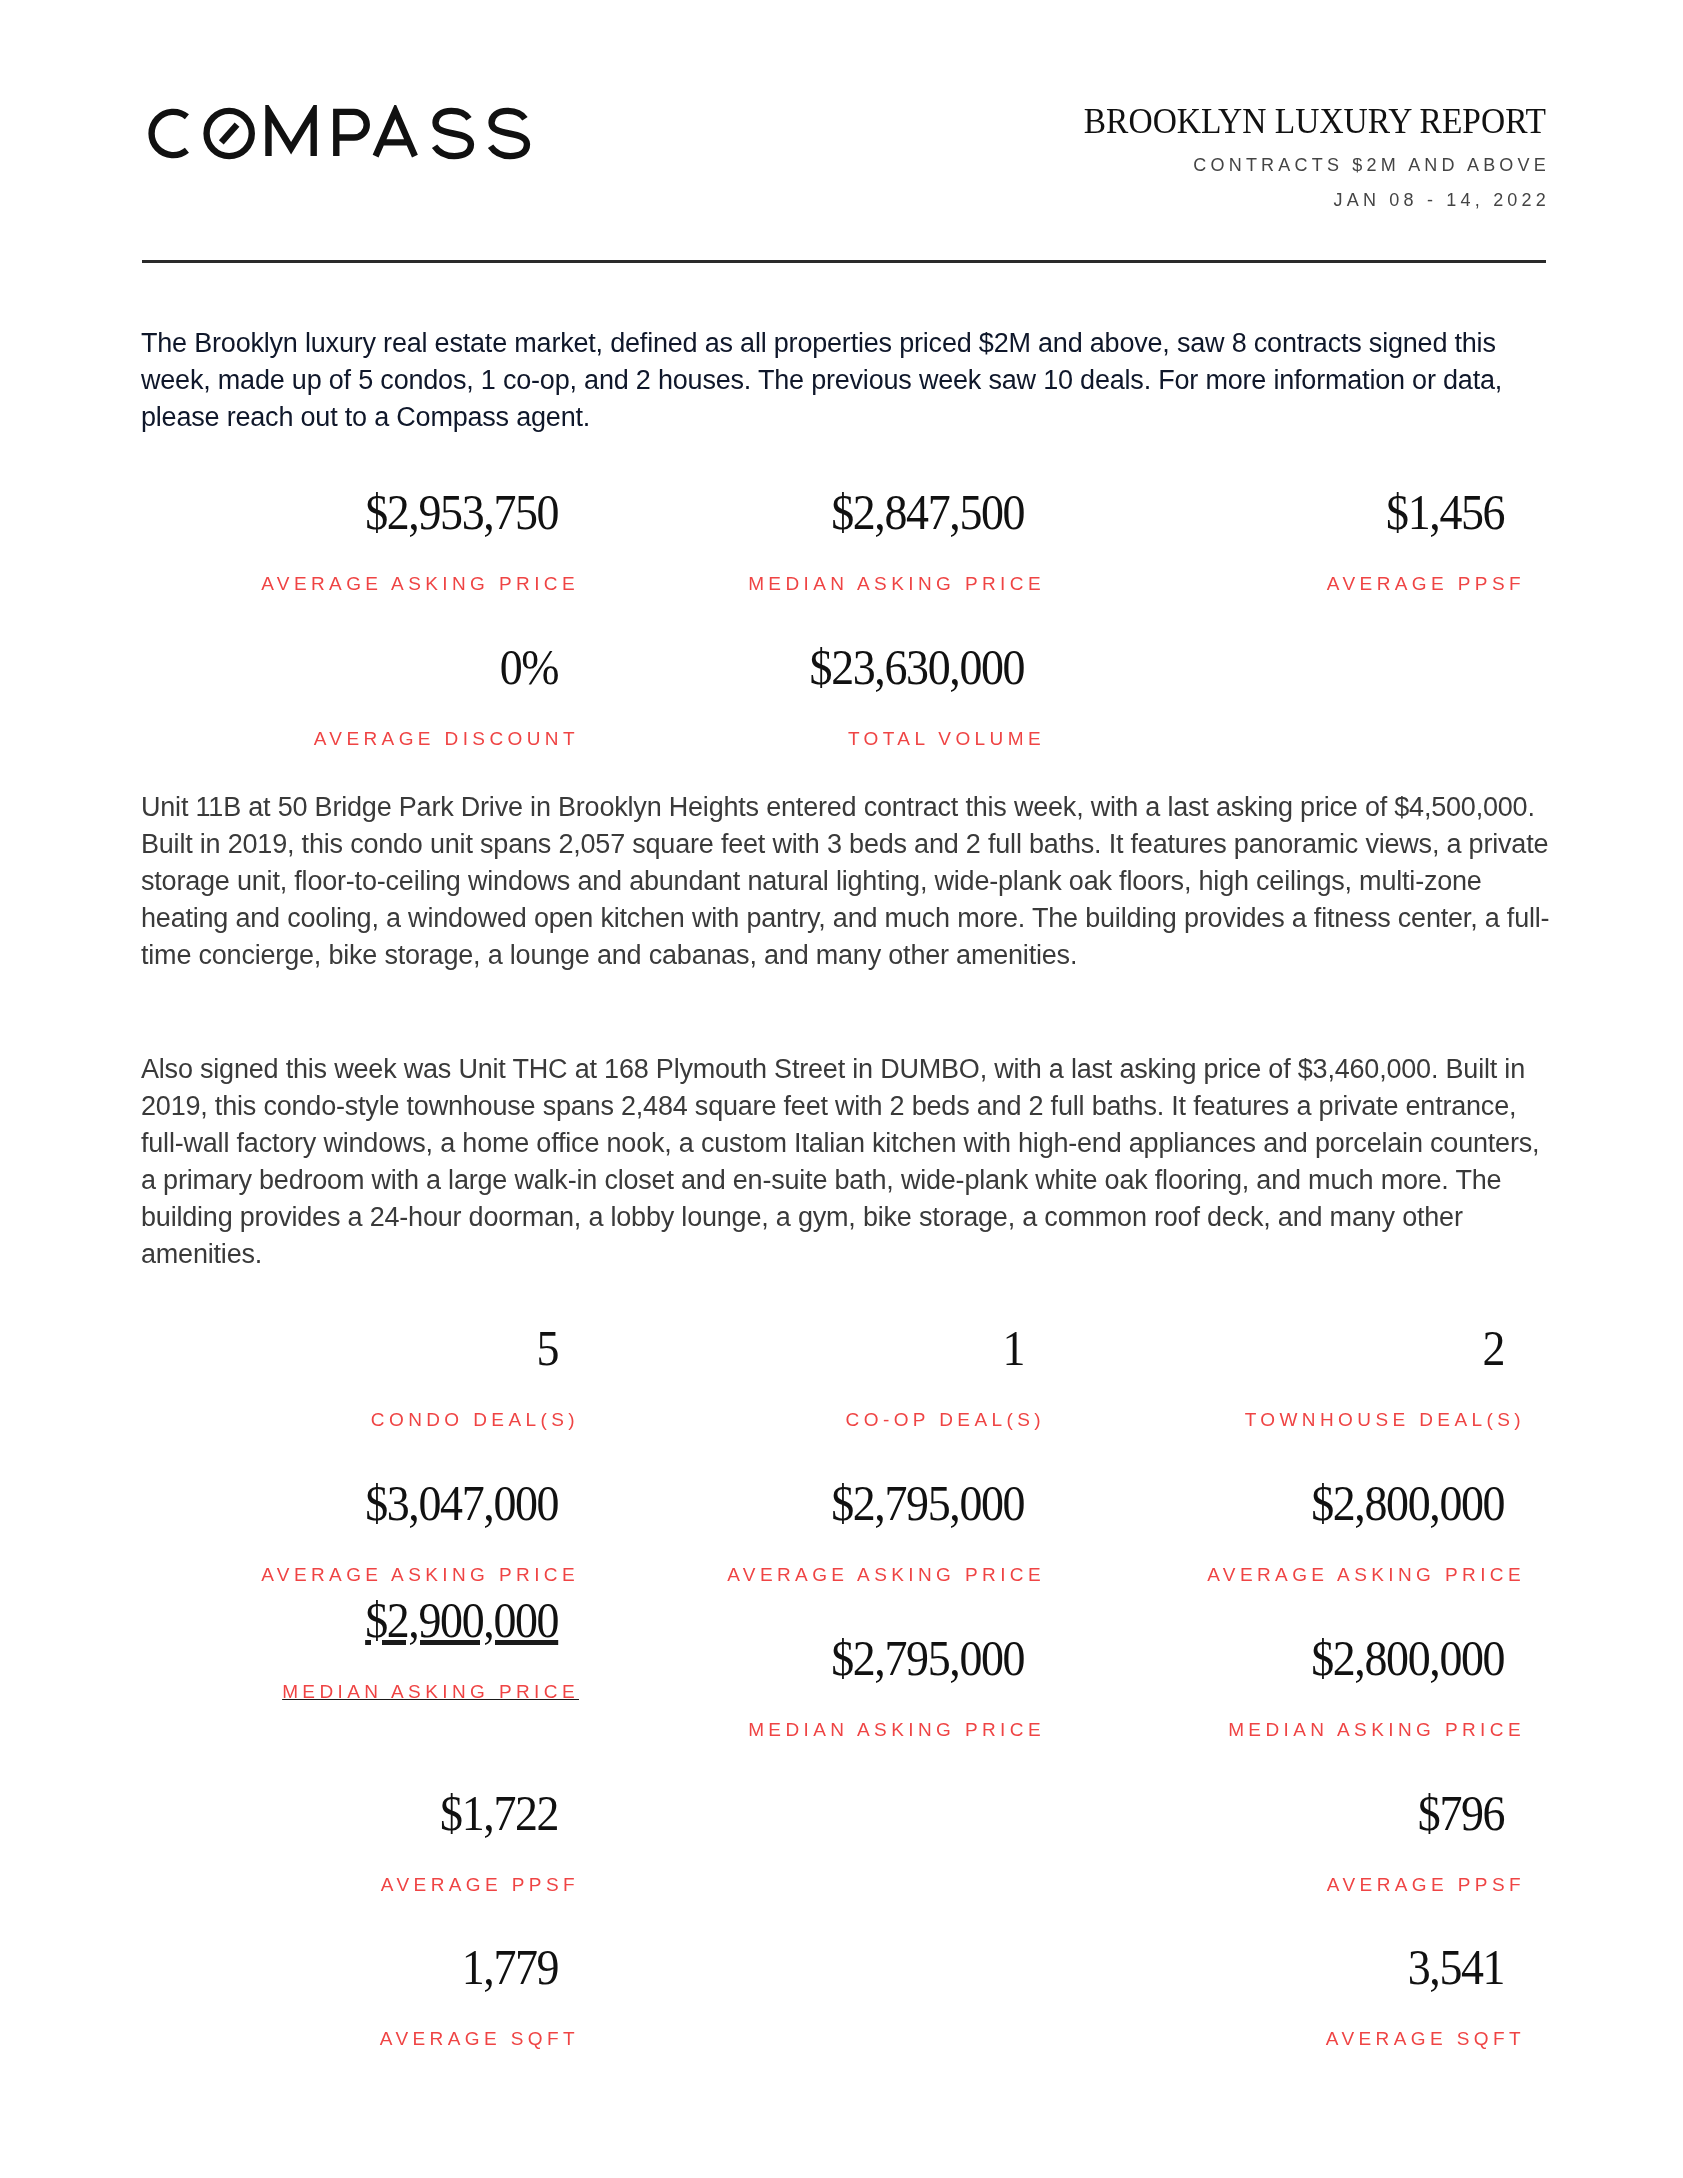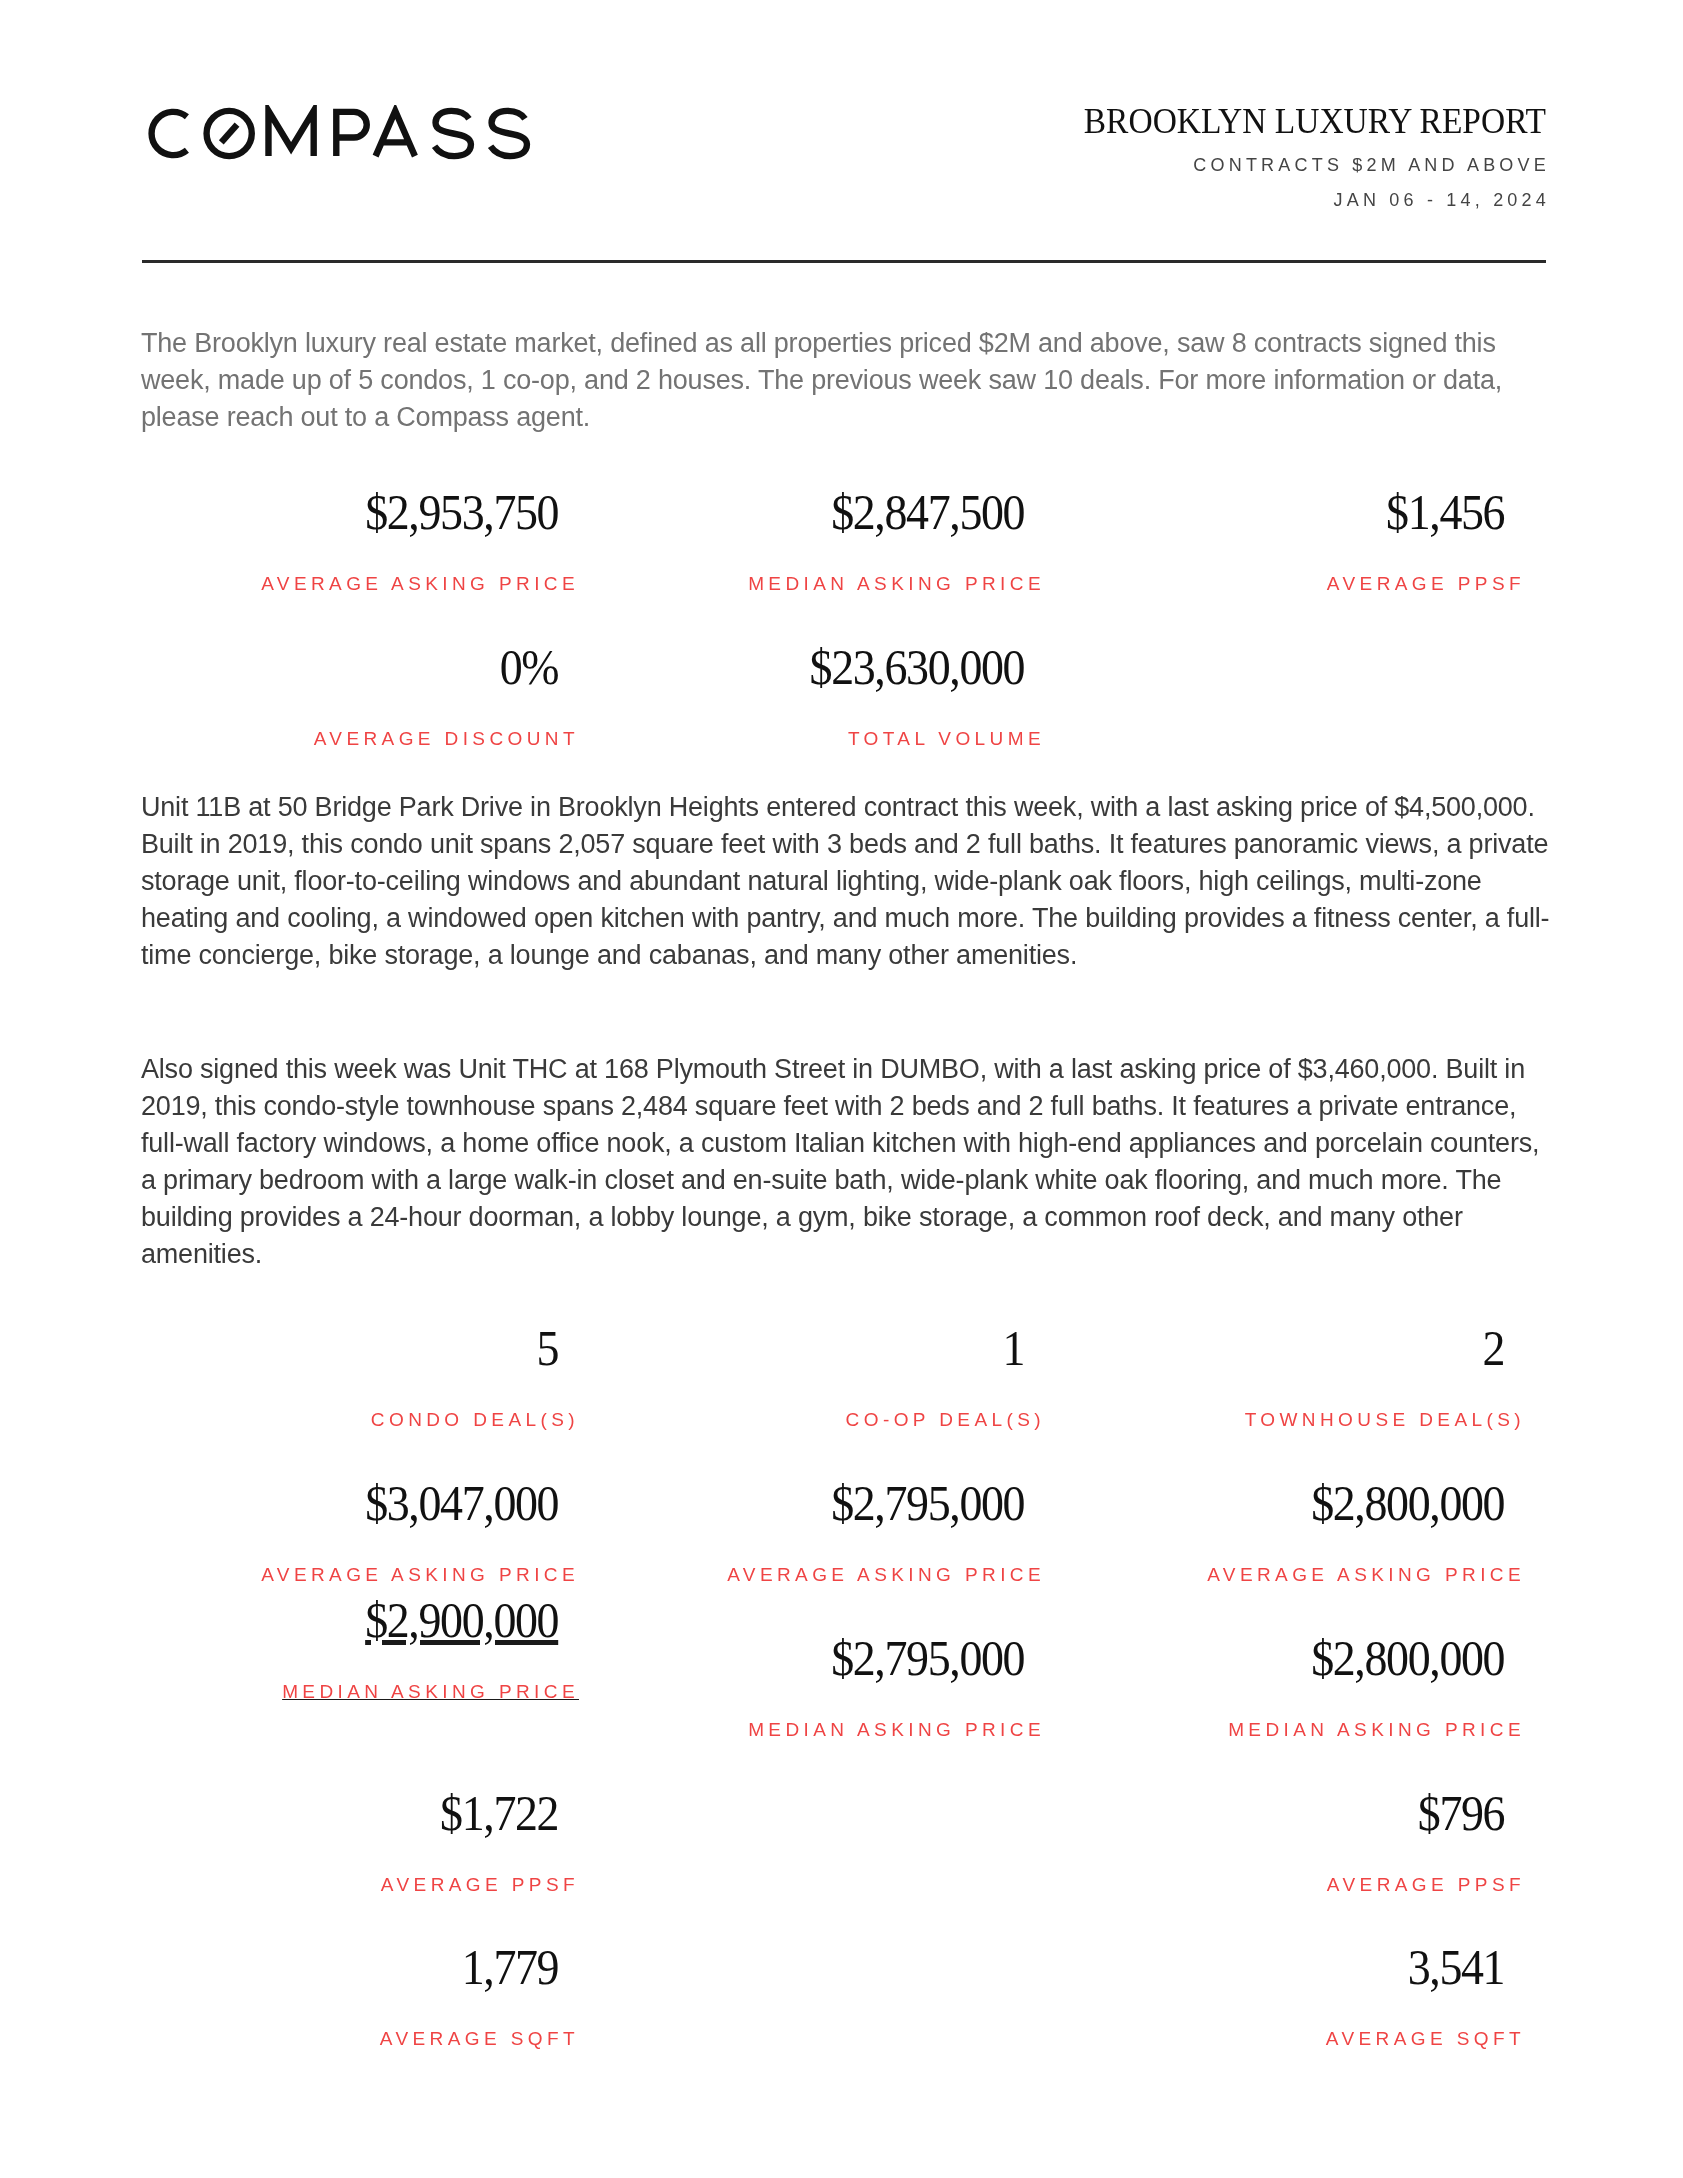--- a/index.html
+++ b/index.html
@@ -10,21 +10,21 @@
   .logo svg { display: block; }
 
   .report-head { position: absolute; right: 137px; top: 99px; text-align: right; }
   .report-title { font-family: "Liberation Serif", serif; font-size: 36px; letter-spacing: 0px; color: #111; line-height: 44px; transform: scaleX(0.93); transform-origin: right center; white-space: nowrap; }
   .report-sub { font-family: "Liberation Sans", sans-serif; font-size: 18px; letter-spacing: 4.2px; color: #444; margin-top: 10px; line-height: 24px; white-space: nowrap; margin-right: -4px; }
   .report-date { font-family: "Liberation Sans", sans-serif; font-size: 18px; letter-spacing: 4.2px; color: #444; margin-top: 11px; line-height: 24px; white-space: nowrap; margin-right: -4px; }
 
   .rule { position: absolute; left: 142px; width: 1404px; top: 260px; height: 3px; background: #2a2a2a; }
 
   .para { position: absolute; left: 141px; width: 1411px; font-family: "Liberation Sans", sans-serif; font-size: 27px; line-height: 37px; color: #2a2a2a; letter-spacing: -0.2px; }
-  .para.intro { top: 325px; color: #737373; }
+  .para.intro { top: 325px; color: #0f172a; }
   .para.p2 { top: 789px; color: #3a3a3a; }
   .para.p3 { top: 1051px; color: #3a3a3a; }
 
   .stat { position: absolute; width: 416px; text-align: right; }
   .stat .val { font-family: "Liberation Serif", serif; font-size: 51px; line-height: 59px; color: #111; letter-spacing: -1.5px; transform: scaleX(0.9); }
   .stat .lbl { font-family: "Liberation Sans", sans-serif; font-size: 19px; line-height: 24px; letter-spacing: 4.4px; color: #ef4444; margin-top: 30px; white-space: nowrap; }
 
   .c1 { left: 163px; }
   .c2 { left: 629px; }
   .c3 { left: 1109px; }
@@ -50,21 +50,21 @@
 
       <path d="M331 14 C327 8 320 6 313 6 C303 6 297 11 297 18 C297 33 333 25 333 40 C333 48 326 52 316 52 C307 52 300 48 296 42" fill="none" stroke="#111" stroke-width="6.5"></path>
 
       <path d="M388 14 C384 8 377 6 370 6 C360 6 354 11 354 18 C354 33 390 25 390 40 C390 48 383 52 373 52 C364 52 357 48 353 42" fill="none" stroke="#111" stroke-width="6.5"></path>
     </svg>
   </div>
 
   <div class="report-head">
     <div class="report-title">BROOKLYN LUXURY REPORT</div>
     <div class="report-sub">CONTRACTS $2M AND ABOVE</div>
-    <div class="report-date">JAN 06 - 14, 2024</div>
+    <div class="report-date">JAN 08 - 14, 2022</div>
   </div>
 
   <div class="rule"></div>
 
   <div class="para intro">The Brooklyn luxury real estate market, defined as all properties priced $2M and above, saw 8 contracts signed this week, made up of 5 condos, 1 co-op, and 2 houses. The previous week saw 10 deals. For more information or data, please reach out to a Compass agent.</div>
 
   <div class="stat c1" style="top:483px;">
     <div class="val">$2,953,750</div>
     <div class="lbl">AVERAGE ASKING PRICE</div>
   </div>

